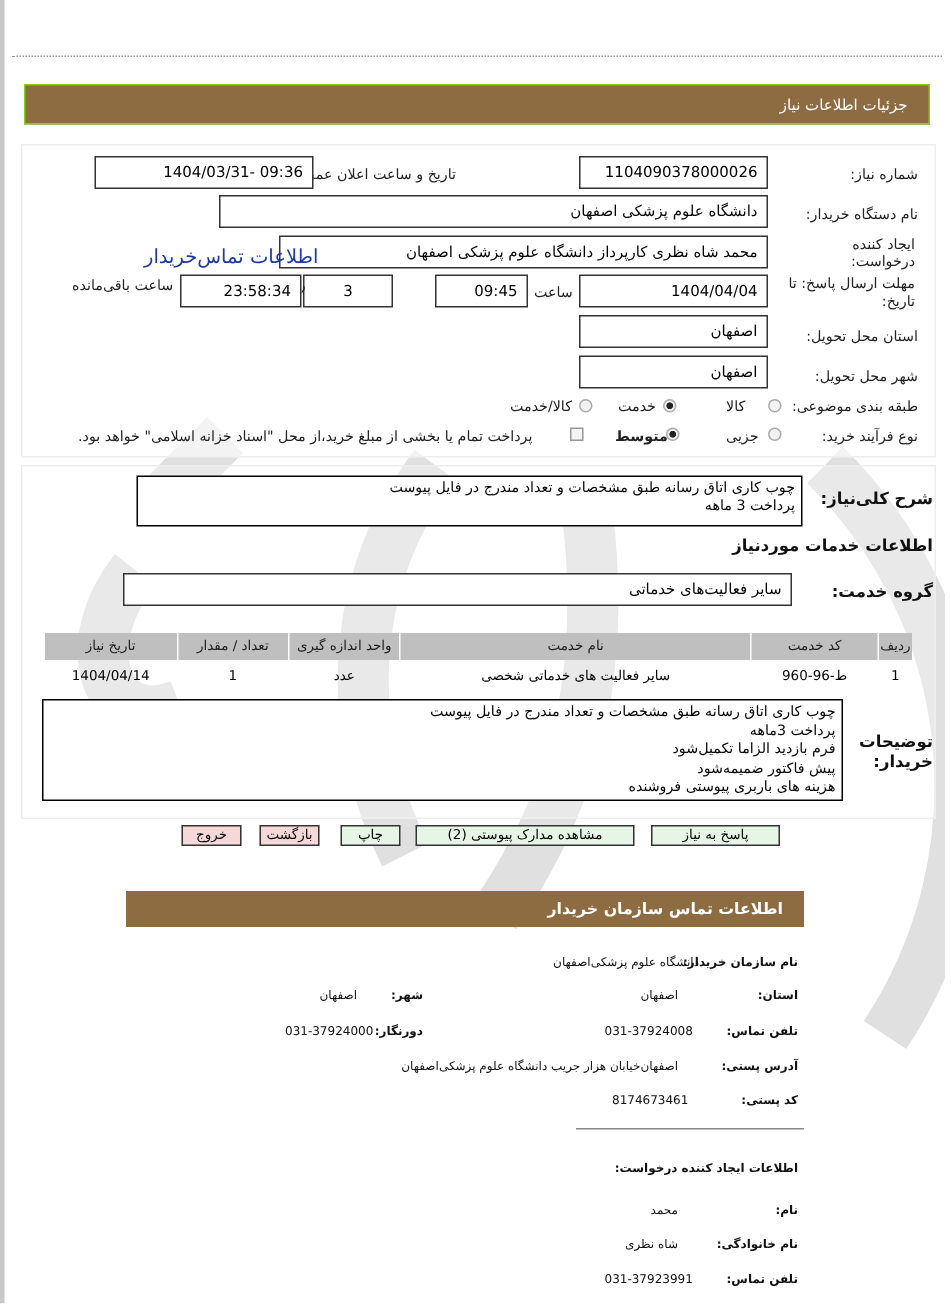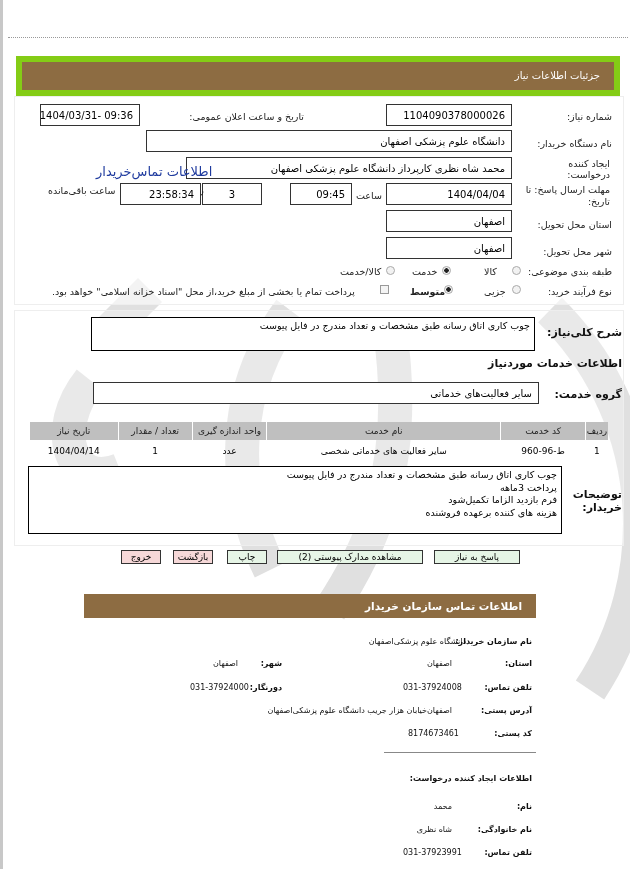--- a/index.html
+++ b/index.html
@@ -2,21 +2,21 @@
 <html><head>
 <meta charset="utf-8">
 <style>
   html,body{margin:0;padding:0;}
   body{width:634px;height:869px;background:#fff;position:relative;overflow:hidden;
        font-family:"DejaVu Sans","Liberation Sans",sans-serif;font-size:9px;color:#000;}
   .abs{position:absolute;}
   .leftrule{left:0;top:0;width:3px;height:869px;background:#c8c8c8;}
   .dotline{left:8px;top:37px;width:620px;border-top:1px dotted #999;}
   .watermark{left:30px;top:270px;width:600px;height:600px;}
-  .hdr{left:16px;top:56px;width:604px;height:40px;background:#8d6c42;border:6px solid #84cc16;color:#fff;
+  .hdr{left:16px;top:56px;width:604px;height:27px;background:#8d6c42;border:1px solid #84cc16;color:#fff;
        box-sizing:border-box;direction:rtl;padding-right:14px;line-height:27px;font-size:10px;}
   .panel{left:14px;top:96px;width:608px;height:207px;border:1px solid #eee;background:rgba(255,255,255,.6);}
   .panel2{left:14px;top:310px;width:608px;height:234px;border:1px solid #eee;background:rgba(255,255,255,.3);}
   .lbl{direction:rtl;text-align:right;font-size:9.5px;color:#222;white-space:nowrap;}
   .box{border:1px solid #333;background:#fff;box-sizing:border-box;direction:rtl;font-size:10px;
        padding:0 6px;white-space:nowrap;overflow:hidden;display:flex;align-items:center;}
   .box.ltr{direction:ltr;justify-content:flex-end;}
   .link{color:#1e3a9e;direction:rtl;font-size:13px;}
   .radio{width:9px;height:9px;border-radius:50%;border:1px solid #aaa;background:#f2f2f2;box-sizing:border-box;}
   .radio.on{background:radial-gradient(circle,#222 0 2px,#f2f2f2 2.5px);}
@@ -51,21 +51,21 @@
   </g>
 </svg>
 
 <div class="abs hdr">جزئیات اطلاعات نیاز</div>
 
 <div class="abs panel"></div>
 
 <div class="abs lbl" style="right:22px;top:111px;">شماره نیاز:</div>
 <div class="abs box ltr" style="left:386px;top:104px;width:126px;height:22px;">1104090378000026</div>
 <div class="abs lbl" style="right:330px;top:111px;">تاریخ و ساعت اعلان عمومی:</div>
-<div class="abs box ltr" style="left:40px;top:104px;width:100px;height:22px;">1404/03/31- 09:36</div>
+<div class="abs box ltr" style="left:63px;top:104px;width:146px;height:22px;">1404/03/31- 09:36</div>
 
 <div class="abs lbl" style="right:22px;top:138px;">نام دستگاه خریدار:</div>
 <div class="abs box" style="left:146px;top:130px;width:366px;height:22px;">دانشگاه علوم پزشکی اصفهان</div>
 
 <div class="abs lbl" style="right:24px;top:158px;width:80px;white-space:normal;line-height:11px;">ایجاد کننده درخواست:</div>
 <div class="abs box" style="left:186px;top:157px;width:326px;height:22px;">محمد شاه نظری کارپرداز دانشگاه علوم پزشکی اصفهان</div>
 <div class="abs link" style="left:96px;top:164px;">اطلاعات تماس‌خریدار</div>
 
 <div class="abs lbl" style="right:24px;top:184px;width:104px;white-space:normal;line-height:12px;">مهلت ارسال پاسخ: تا تاریخ:</div>
 <div class="abs box ltr" style="left:386px;top:183px;width:126px;height:22px;">1404/04/04</div>
@@ -94,24 +94,25 @@
 <div class="abs lbl" style="left:484px;top:286px;">جزیی</div>
 <div class="abs radio on" style="left:444px;top:285px;"></div>
 <div class="abs lbl" style="left:410px;top:286px;font-weight:bold;">متوسط</div>
 <div class="abs chk" style="left:380px;top:285px;"></div>
 <div class="abs lbl" style="left:52px;top:286px;">پرداخت تمام یا بخشی از مبلغ خرید،از محل "اسناد خزانه اسلامی" خواهد بود.</div>
 
 <div class="abs panel2"></div>
 <div class="abs bold" style="right:12px;top:326px;">شرح کلی‌نیاز:</div>
 <div class="abs desc" style="left:91px;top:317px;width:444px;height:34px;">
   <div>چوب کاری اتاق رسانه طبق مشخصات و تعداد مندرج در فایل پیوست</div>
+  <div>پرداخت 3 ماهه</div>
 </div>
 <div class="abs bold" style="right:12px;top:357px;">اطلاعات خدمات موردنیاز</div>
 <div class="abs bold" style="right:12px;top:388px;">گروه خدمت:</div>
-<div class="abs box" style="left:93px;top:382px;width:446px;height:22px;padding-left:48px;">سایر فعالیت‌های خدماتی</div>
+<div class="abs box" style="left:82px;top:382px;width:446px;height:22px;padding-left:48px;">سایر فعالیت‌های خدماتی</div>
 
 <table class="abs svc" style="left:29px;top:421px;width:580px;">
   <thead>
     <tr>
       <th style="width:16px">ردیف</th>
       <th style="width:82px">کد خدمت</th>
       <th style="width:234px">نام خدمت</th>
       <th style="width:72px">واحد اندازه گیری</th>
       <th style="width:72px">تعداد / مقدار</th>
       <th style="width:86px">تاریخ نیاز</th>
@@ -127,21 +128,22 @@
       <td>1404/04/14</td>
     </tr>
   </tbody>
 </table>
 
 <div class="abs bold" style="right:12px;top:488px;width:52px;white-space:normal;line-height:13px;">توضیحات خریدار:</div>
 <div class="abs desc" style="left:28px;top:466px;width:534px;height:68px;line-height:12.5px;">
   <div>چوب کاری اتاق رسانه طبق مشخصات و تعداد مندرج در فایل پیوست</div>
   <div>پرداخت 3ماهه</div>
   <div>فرم بازدید الزاما تکمیل‌شود</div>
-  <div>هزینه های کننده برعهده فروشنده</div>
+  <div>پیش فاکتور ضمیمه‌شود</div>
+  <div>هزینه های باربری پیوستی فروشنده</div>
 </div>
 
 <div class="abs btn green" style="left:434px;top:550px;width:86px;">پاسخ به نیاز</div>
 <div class="abs btn green" style="left:277px;top:550px;width:146px;">مشاهده مدارک پیوستی (2)</div>
 <div class="abs btn green" style="left:227px;top:550px;width:40px;">چاپ</div>
 <div class="abs btn red" style="left:173px;top:550px;width:40px;">بازگشت</div>
 <div class="abs btn red" style="left:121px;top:550px;width:40px;">خروج</div>
 
 <div class="abs hdr2">اطلاعات تماس سازمان خریدار</div>
 

